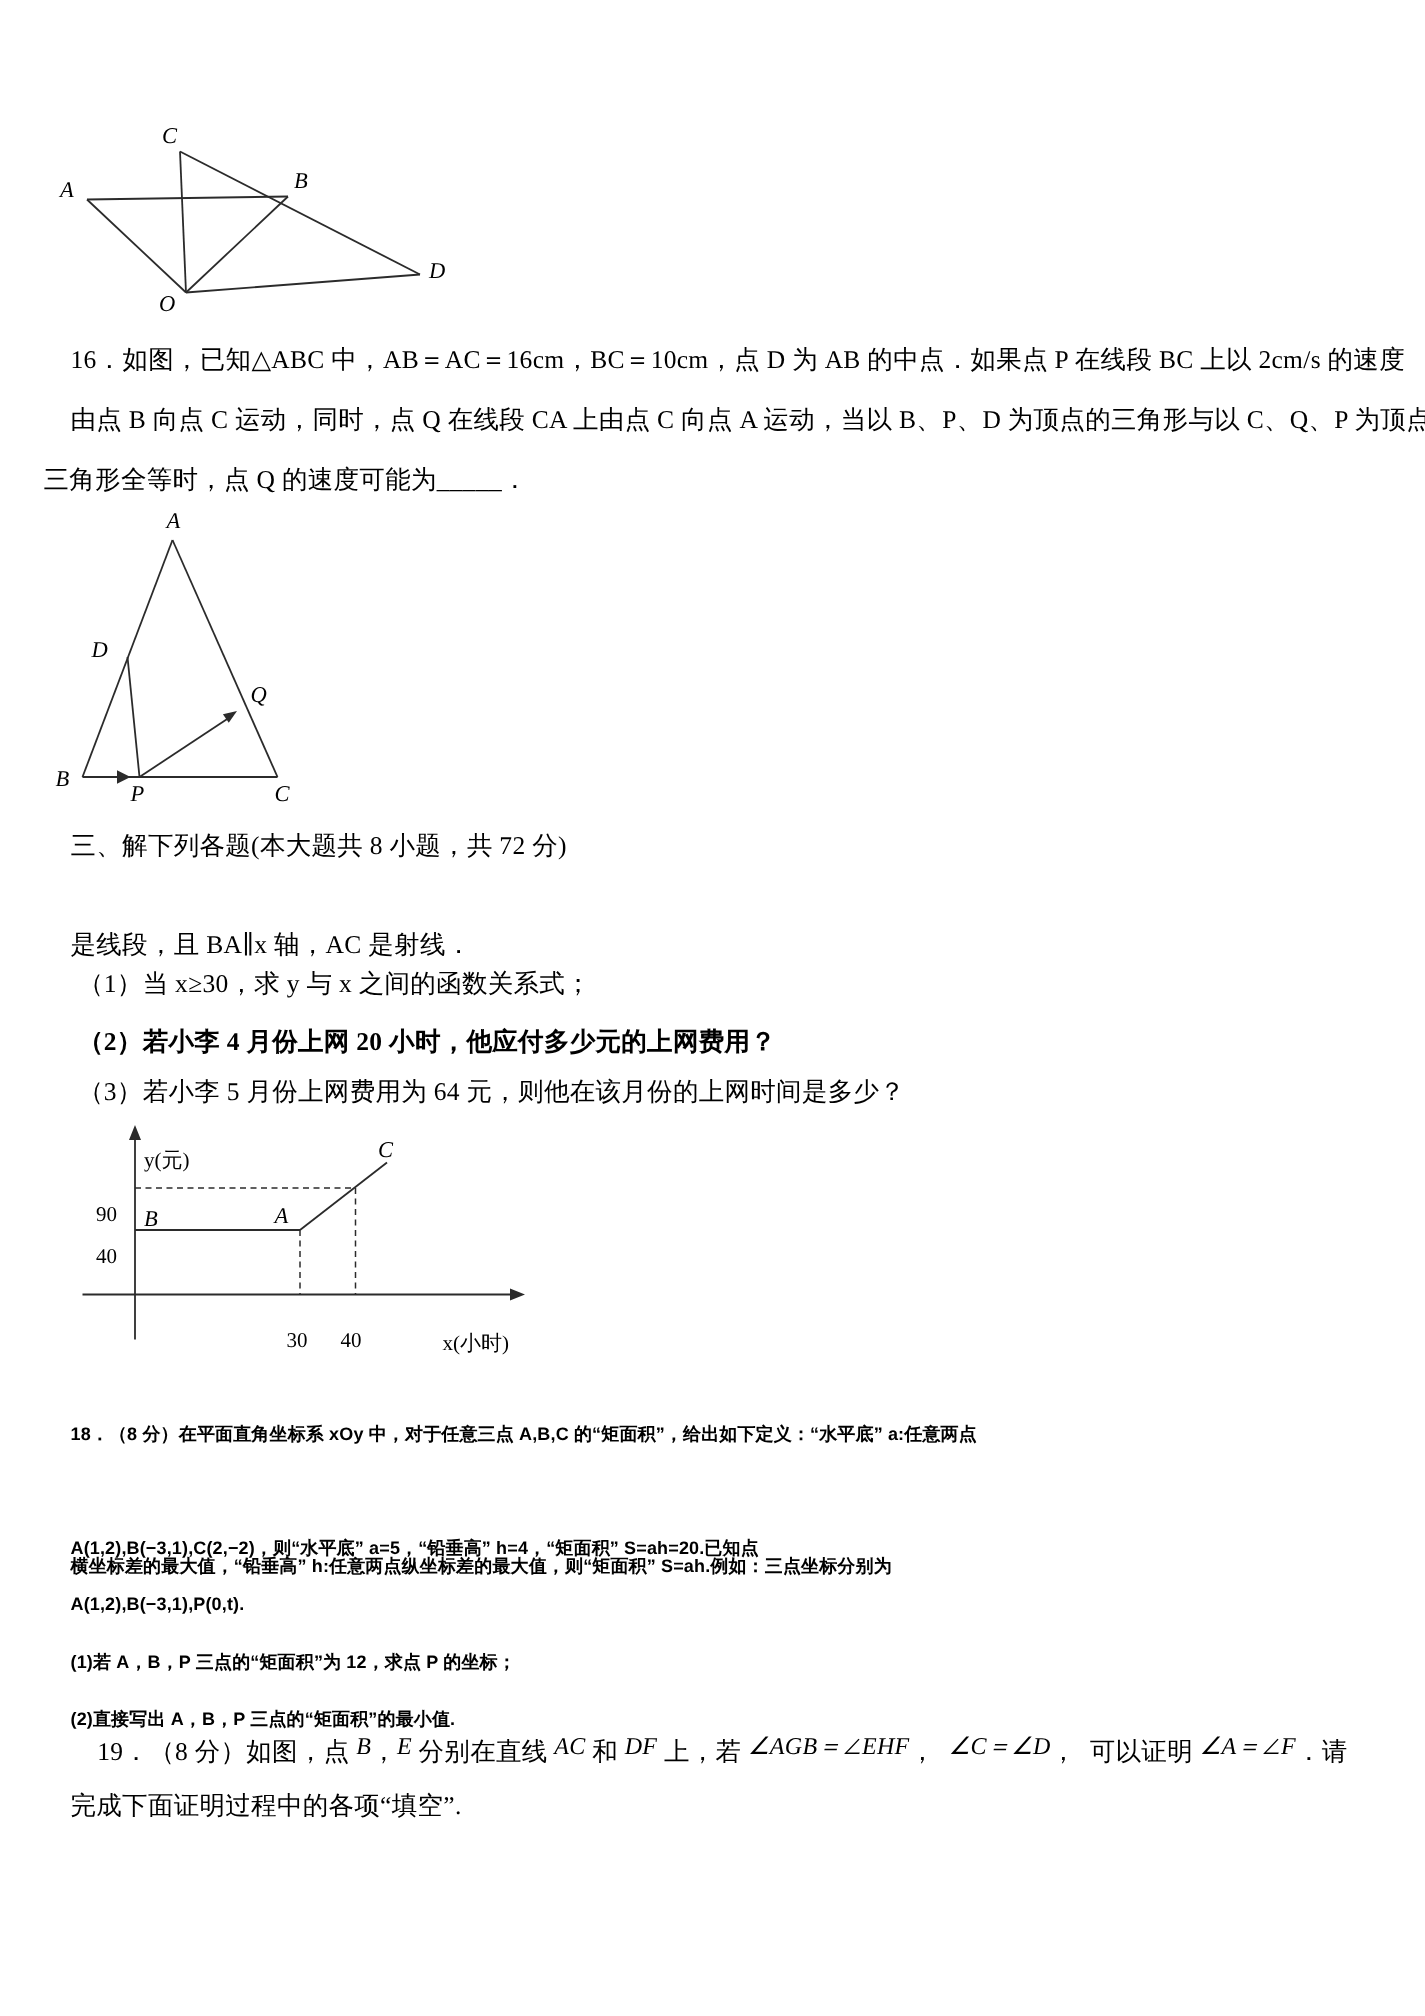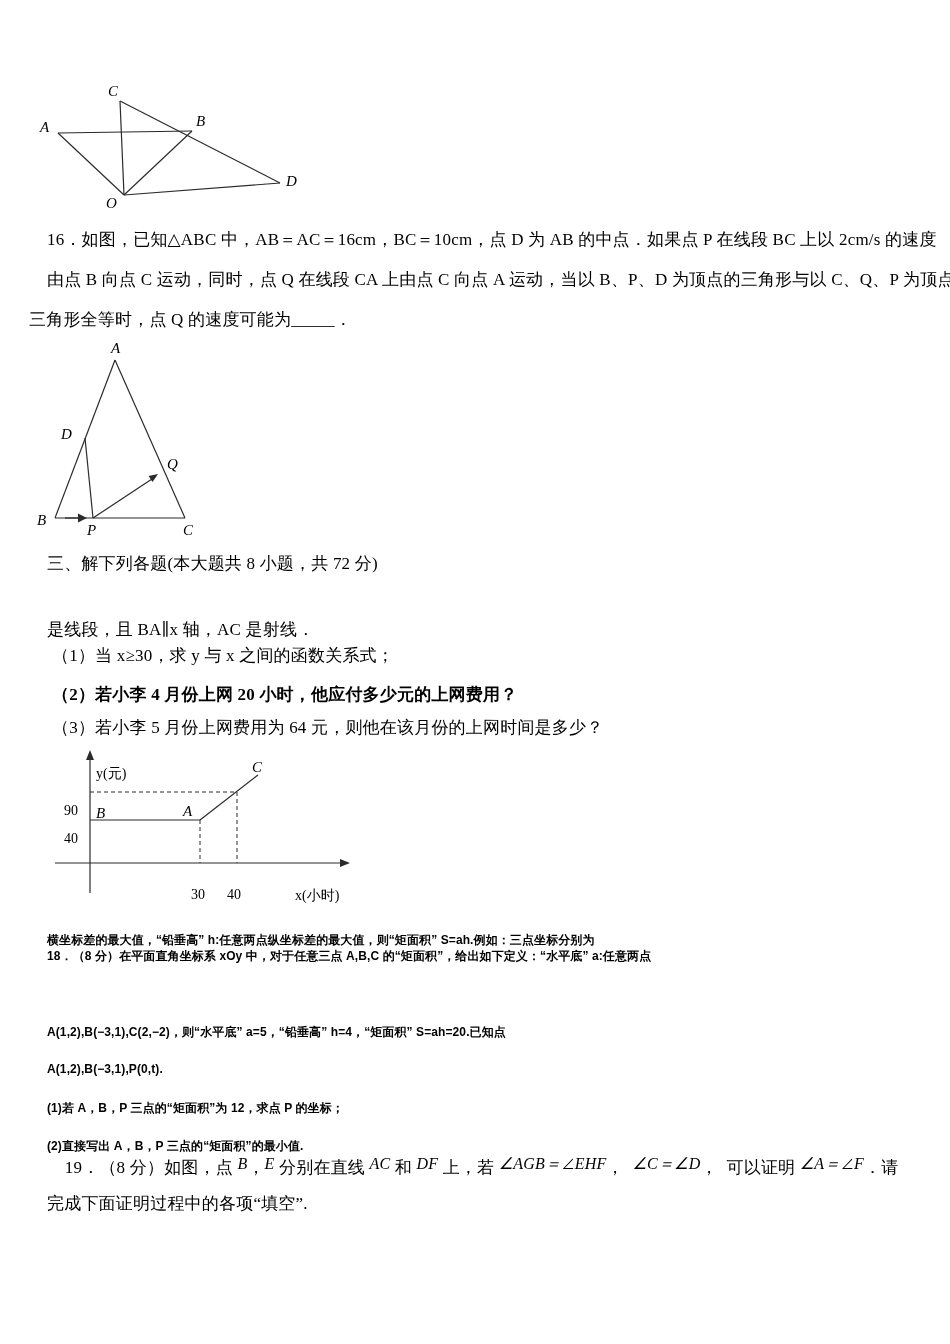--- a/index.html
+++ b/index.html
@@ -93,21 +93,21 @@
     <span class="fl fn" style="left:141px; top:122px;">30</span>
     <span class="fl fn" style="left:177px; top:122px;">40</span>
     <span class="fl" style="left:46px;  top:60px;">B</span>
     <span class="fl" style="left:133px; top:58px;">A</span>
     <span class="fl" style="left:202px; top:14px;">C</span>
     <span class="fl fn" style="left:46px;  top:0px;">y(元)</span>
     <span class="fl fn" style="left:245px; top:122px;">x(小时)</span>
   </div>
 
   <div class="line b18" style="left:47px; top:900px;">18．（8 分）在平面直角坐标系 xOy 中，对于任意三点 A,B,C 的“矩面积”，给出如下定义：“水平底” a:任意两点</div>
-  <div class="line b18" style="left:47px; top:884px;text-align:right;">横坐标差的最大值，“铅垂高” h:任意两点纵坐标差的最大值，则“矩面积” S=ah.例如：三点坐标分别为</div>
+  <div class="line b18" style="left:47px; top:988px;text-align:right;">横坐标差的最大值，“铅垂高” h:任意两点纵坐标差的最大值，则“矩面积” S=ah.例如：三点坐标分别为</div>
   <div class="line b18" style="left:47px; top:976px;">A(1,2),B(−3,1),C(2,−2)，则“水平底” a=5，“铅垂高” h=4，“矩面积” S=ah=20.已知点</div>
   <div class="line b18" style="left:47px; top:1014px;">A(1,2),B(−3,1),P(0,t).</div>
   <div class="line b18" style="left:47px; top:1052px;">(1)若 A，B，P 三点的“矩面积”为 12，求点 P 的坐标；</div>
   <div class="line b18" style="left:47px; top:1090px;">(2)直接写出 A，B，P 三点的“矩面积”的最小值.</div>
 
   <div class="line" style="left:47px; top:1136px;">
     <span>19．（8 分）如图，点 </span><span class="math">B</span><span>，</span><span class="math">E</span><span> 分别在直线 </span><span class="math">AC</span><span> 和 </span><span class="math">DF</span><span> 上，若 </span><span class="math">∠AGB＝∠EHF</span><span>，  </span><span class="math">∠C＝∠D</span><span>，  可以证明 </span><span class="math">∠A＝∠F</span><span>．请</span>
   </div>
   <div class="line" style="left:47px; top:1192px;">完成下面证明过程中的各项“填空”.</div>
 

